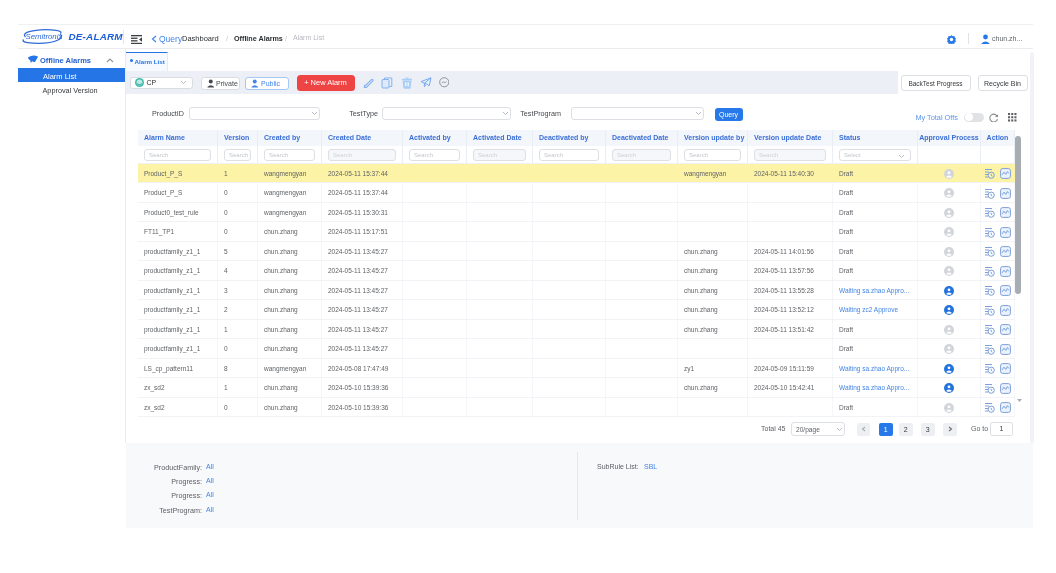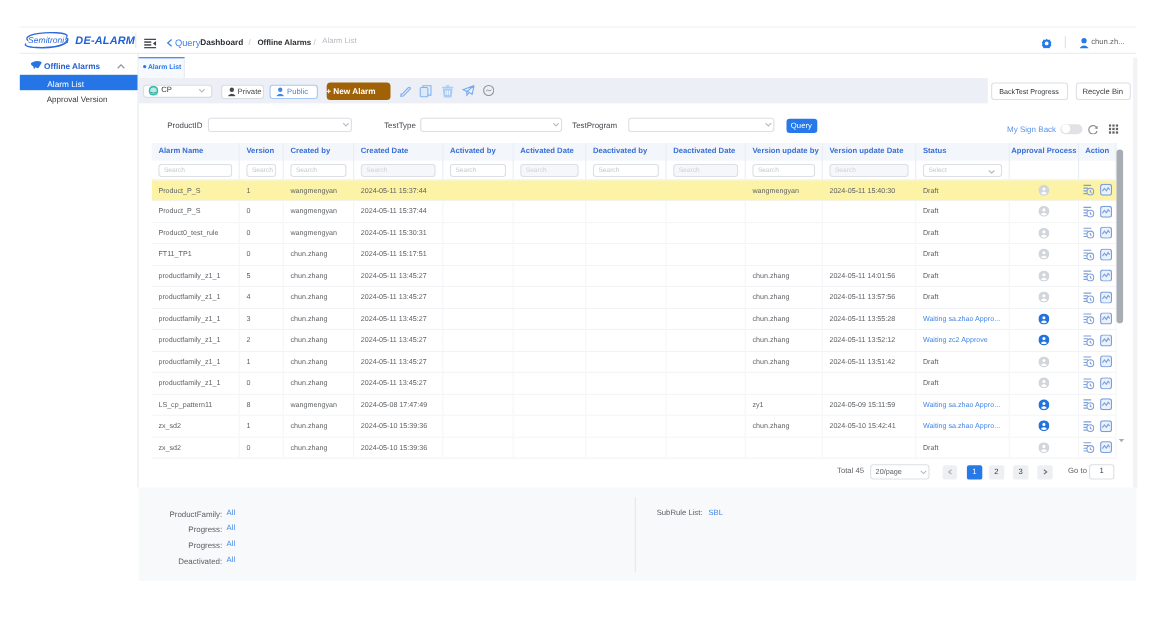--- a/index.html
+++ b/index.html
@@ -28,21 +28,21 @@
       <rect x="0" y="2.6" width="6.5" height="1.3"></rect>
       <rect x="0" y="5.2" width="6.5" height="1.3"></rect>
       <rect x="0" y="7.8" width="11" height="1.3"></rect>
       <path d="M11 2.2 L8 4.5 L11 6.8 Z"></path>
     </g>
 </svg>
 <svg class="abs" style="left:151px;top:34.5px" width="6" height="8" viewBox="0 0 6 8">
     <path d="M5 1 L1.5 4 L5 7" stroke="#4285e8" stroke-width="1.2" fill="none"></path>
   </svg>
 <div class="abs" style="left:159px;top:33.5px;font-size:8.5px;color:#4285e8">Query</div>
-<div class="abs" style="left:182px;top:34px;font-size:7.5px;font-weight:bold;color:#2b2f33">Dashboard</div>
+<div class="abs" style="left:182px;top:34px;font-size:7.5px;font-weight:normal;color:#2b2f33">Dashboard</div>
 <div class="abs" style="left:226px;top:34px;font-size:7.5px;color:#c0c4cc">/</div>
 <div class="abs" style="left:234px;top:34px;font-size:7.2px;font-weight:bold;color:#2b2f33">Offline Alarms</div>
 <div class="abs" style="left:285px;top:34px;font-size:7.5px;color:#c0c4cc">/</div>
 <div class="abs" style="left:293px;top:34px;font-size:7px;color:#b6b9bf">Alarm List</div>
 
 <svg class="abs" style="left:947px;top:34.5px" width="9" height="9" viewBox="0 0 9 9">
   <g fill="#2778e8">
       <path d="M4.5 0 L5.6 1.3 L7.4 0.9 L7.9 2.6 L9 3.4 L8.3 5 L9 6.6 L7.6 7.4 L7.2 9 L5.4 8.7 L4.5 9 L3.4 8.7 L1.6 9 L1.2 7.4 L0 6.6 L0.7 5 L0 3.4 L1.1 2.6 L1.6 0.9 L3.4 1.3 Z"></path>
     </g>
   <circle cx="4.5" cy="4.5" r="1.7" fill="#fff"></circle>
@@ -89,21 +89,21 @@
     <path d="M0.6 9.3 Q4.5 5.6 8.4 9.3 L8.4 10 L0.6 10 Z" fill="#45484d"></path>
   </svg>
 <div class="abs" style="left:216px;top:79.5px;font-size:7px;color:#45484d">Private</div>
 <div class="abs" style="left:245px;top:76.5px;width:44px;height:13.5px;background:#fff;border:1px solid #a6c7f3;border-radius:3px"></div>
 <svg class="abs" style="left:251px;top:79px" width="7.5" height="8.5" viewBox="0 0 9 10">
     <circle cx="4.5" cy="3" r="2.4" fill="#4285e8"></circle>
     <path d="M0.6 9.3 Q4.5 5.6 8.4 9.3 L8.4 10 L0.6 10 Z" fill="#4285e8"></path>
   </svg>
 <div class="abs" style="left:261px;top:79.5px;font-size:7px;color:#4285e8">Public</div>
 
-<div class="abs" style="left:296.5px;top:75px;width:58px;height:15.5px;background:#a16207;border-radius:3.5px;font-size:7.5px;color:#fff;line-height:15.5px;font-weight:bold">+ New Alarm</div>
+<div class="abs" style="left:296.5px;top:75px;width:58px;height:15.5px;background:#ef4444;border-radius:3.5px;text-align:center;font-size:7.5px;color:#fff;line-height:15.5px;font-weight:normal">+ New Alarm</div>
 
 <svg class="abs" style="left:362.5px;top:77px" width="11" height="11" viewBox="0 0 11 11">
     <g stroke="#85b1ee" stroke-width="1.1" fill="none">
       <path d="M2 9 L1.6 9.4 M2 9 L8.2 2.8 Q9 2 9.7 2.7 Q10.4 3.4 9.6 4.2 L3.4 10.4 L1.2 10.9 L1.7 8.7 Z"></path>
     </g>
   </svg>
 <svg class="abs" style="left:381px;top:76.5px" width="12" height="12" viewBox="0 0 12 12">
     <g stroke="#85b1ee" stroke-width="1" fill="#dbeafc">
       <rect x="1" y="2.5" width="7" height="8.5" rx="1"></rect>
       <path d="M3.5 2.5 L3.5 1 L10.8 1 L10.8 9.5 L8 9.5" fill="none"></path>
@@ -142,21 +142,21 @@
 <div style="position:absolute;left:382px;top:107px;width:129px;height:12.5px;background:#fff;border:1px solid #dcdfe4;border-radius:3px;box-sizing:border-box"></div>
 <svg style="position:absolute;left:502px;top:111.05px" width="7" height="4.5" viewBox="0 0 7 4.5">
     <path d="M1 1 L3.5 3.5 L6 1" stroke="#b7bac0" stroke-width="1" fill="none"></path>
   </svg>
 <div class="abs" style="left:505px;top:109px;width:56px;text-align:right;font-size:7.2px;color:#45484d">TestProgram</div>
 <div style="position:absolute;left:571px;top:107px;width:133px;height:12.5px;background:#fff;border:1px solid #dcdfe4;border-radius:3px;box-sizing:border-box"></div>
 <svg style="position:absolute;left:695px;top:111.05px" width="7" height="4.5" viewBox="0 0 7 4.5">
     <path d="M1 1 L3.5 3.5 L6 1" stroke="#b7bac0" stroke-width="1" fill="none"></path>
   </svg>
 <div class="abs" style="left:714.5px;top:107.5px;width:28px;height:13px;background:#2778e8;border-radius:3px;text-align:center;font-size:7px;color:#fff;line-height:13px">Query</div>
-<div class="abs" style="left:915.5px;top:113px;font-size:7.3px;color:#5d94ea">My Sign Back</div>
+<div class="abs" style="left:915.5px;top:113px;font-size:7.3px;color:#5d94ea">My Total Offs</div>
 <div class="abs" style="left:963.5px;top:112.5px;width:20.5px;height:9.5px;background:#e0e2e6;border-radius:5px"></div>
 <div class="abs" style="left:964.5px;top:113.3px;width:8px;height:8px;background:#fff;border-radius:50%"></div>
 <svg class="abs" style="left:988.5px;top:112.5px" width="9.5" height="9.5" viewBox="0 0 10 10">
     <path d="M8.9 4.2 A4.1 4.1 0 1 0 8.9 6.4" stroke="#8a8d92" stroke-width="1.15" fill="none"></path>
     <path d="M9.6 1.4 L9.2 4.6 L6.2 3.8 Z" fill="#8a8d92"></path>
   </svg>
 <svg class="abs" style="left:1008px;top:113.2px" width="8.5" height="8.5" viewBox="0 0 9 9">
     <g fill="#606266">
       <rect x="0" y="0" width="2.2" height="2.2"></rect>
       <rect x="3.4" y="0" width="2.2" height="2.2"></rect>
@@ -616,18 +616,18 @@
     <path d="M1 1 L3.5 3 L1 5" stroke="#6b6e74" stroke-width="1.1" fill="none"></path>
   </svg>
 <div class="abs" style="left:971px;top:425px;font-size:7px;color:#5f6266">Go to</div>
 <div class="abs" style="left:990px;top:421.5px;width:23px;height:14px;background:#fff;border:1px solid #dcdfe4;border-radius:2.5px;font-size:7px;color:#36393d;text-align:center;line-height:12.5px">1</div>
 
 <div class="abs" style="left:126px;top:443px;width:907px;height:85px;background:#f8f9fa"></div>
 <div class="abs" style="left:577px;top:452px;width:1px;height:68px;background:#e4e7ec"></div>
 <div class="abs" style="left:100px;top:463px;width:102px;text-align:right;font-size:7.2px;color:#5d6066">ProductFamily:</div>
 <div class="abs" style="left:100px;top:477.2px;width:102px;text-align:right;font-size:7.2px;color:#5d6066">Progress:</div>
 <div class="abs" style="left:100px;top:491.4px;width:102px;text-align:right;font-size:7.2px;color:#5d6066">Progress:</div>
-<div class="abs" style="left:100px;top:505.6px;width:102px;text-align:right;font-size:7.2px;color:#5d6066">Deactivated:</div>
+<div class="abs" style="left:100px;top:505.6px;width:102px;text-align:right;font-size:7.2px;color:#5d6066">TestProgram:</div>
 <div class="abs" style="left:206px;top:463px;font-size:7px;color:#4285e8">All</div>
 <div class="abs" style="left:206px;top:477.2px;font-size:7px;color:#4285e8">All</div>
 <div class="abs" style="left:206px;top:491.4px;font-size:7px;color:#4285e8">All</div>
 <div class="abs" style="left:206px;top:505.6px;font-size:7px;color:#4285e8">All</div>
 <div class="abs" style="left:597px;top:463px;font-size:7px;color:#5d6066">SubRule List:</div>
 <div class="abs" style="left:644px;top:463px;font-size:7px;color:#4285e8">SBL</div>
 </body></html>

